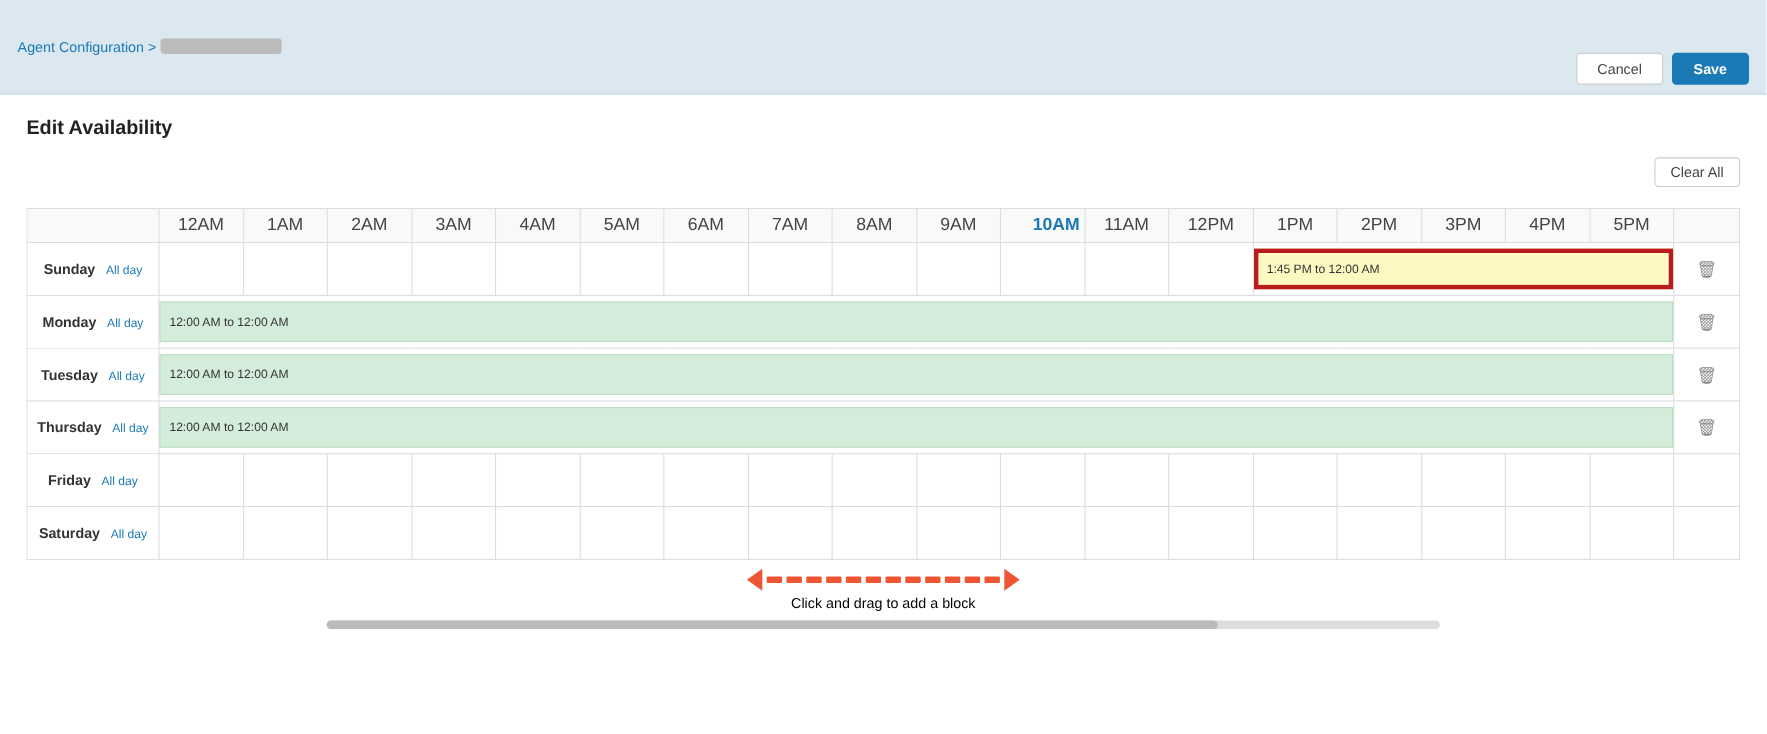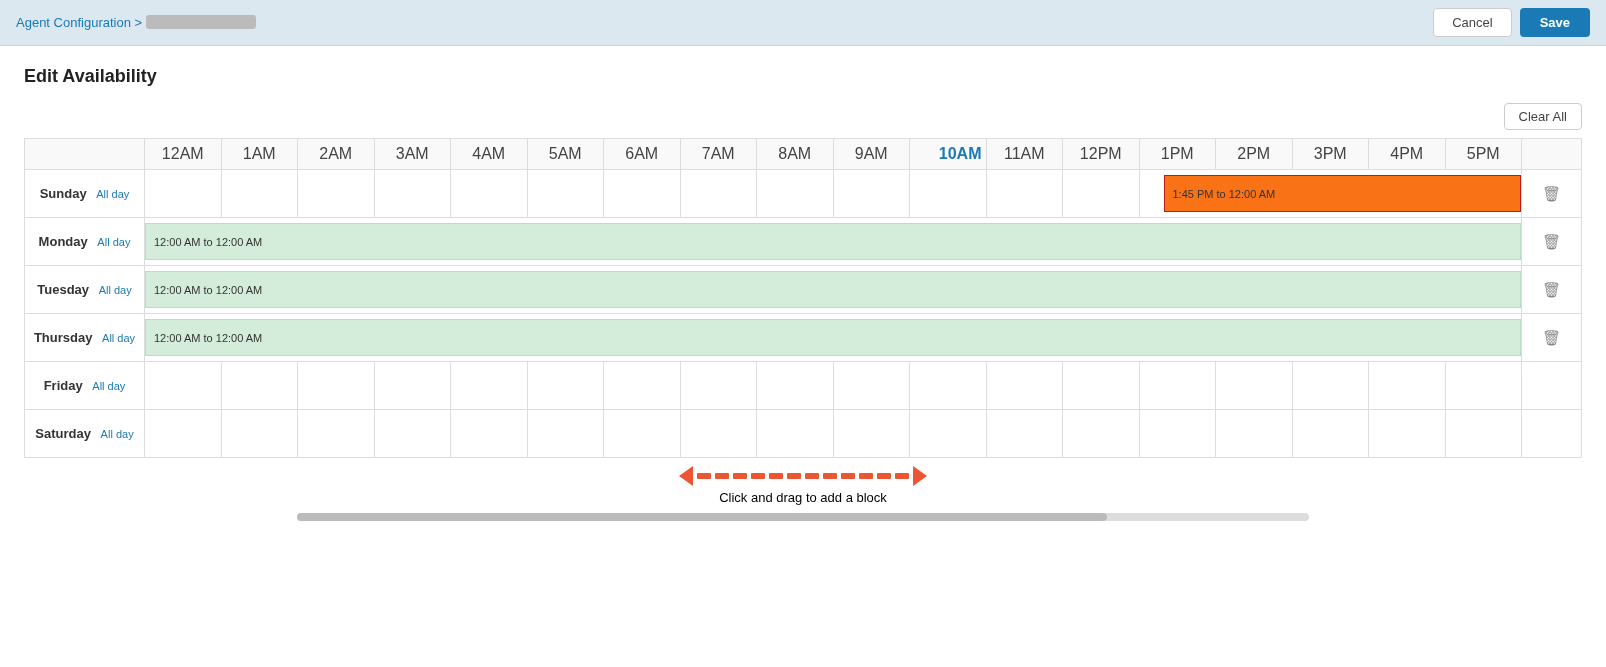--- a/index.html
+++ b/index.html
@@ -15,21 +15,21 @@
       border-bottom: 1px solid #c5d8e8;
     }
     .header-left { display: flex; flex-direction: row; gap: 4px; }
     .breadcrumb-link { color: #1a7ab5; text-decoration: none; font-size: 13px; }
     .agent-name-bar {
       background: #bbb;
       border-radius: 3px;
       height: 14px;
       width: 110px;
     }
-    .header-buttons { display: flex; gap: 8px; }
+    .header-buttons { display: flex; gap: 8px; margin-top: 40px; }
     .btn-cancel {
       background: #fff;
       border: 1px solid #ccc;
       padding: 6px 18px;
       border-radius: 4px;
       cursor: pointer;
       font-size: 13px;
       color: #444;
     }
     .btn-save {
@@ -40,21 +40,21 @@
       cursor: pointer;
       font-size: 13px;
       color: #fff;
       font-weight: bold;
     }
 
     
     .main-content { padding: 20px 24px; }
     .page-title { font-size: 18px; font-weight: bold; color: #222; margin-bottom: 16px; }
 
-    .clear-all-row { display: flex; justify-content: flex-end; margin-bottom: 8px; }
+    .clear-all-row { display: flex; justify-content: flex-end; margin-bottom: 19px; }
     .btn-clear-all {
       background: #fff;
       border: 1px solid #ccc;
       padding: 5px 14px;
       border-radius: 4px;
       cursor: pointer;
       font-size: 13px;
       color: #444;
     }
 
@@ -224,21 +224,21 @@
             <td class="time-grid-cell"></td>
             <td class="time-grid-cell"></td>
             <td class="time-grid-cell"></td>
             <td class="time-grid-cell"></td>
             <td class="time-grid-cell"></td>
             <td class="time-grid-cell"></td>
             <td class="time-grid-cell"></td>
             <td class="time-grid-cell"></td>
             <td class="time-grid-cell"></td>
             <td colspan="5" style="position: relative; padding: 0px;">
-        <div style="position:absolute;top:5px;left:0;right:0;bottom:5px;background:#f97316;border:1px solid #b91c1c;display:flex;align-items:center;padding:0 8px;font-size:11px;margin-left:24px;">
+        <div style="position:absolute;top:5px;left:0;right:0;bottom:5px;background:#fef9c3;border:4px solid #b91c1c;display:flex;align-items:center;padding:0 8px;font-size:11px;">
           1:45 PM to 12:00 AM
         </div>
       </td>
             <td class="delete-cell"><button class="delete-btn" title="Delete">🗑</button></td>
           </tr>
           <tr class="day-row">
             <td class="day-label-cell">
     <span class="day-name">Monday</span>
     <a class="all-day-link" href="#">All day</a>
   </td>

